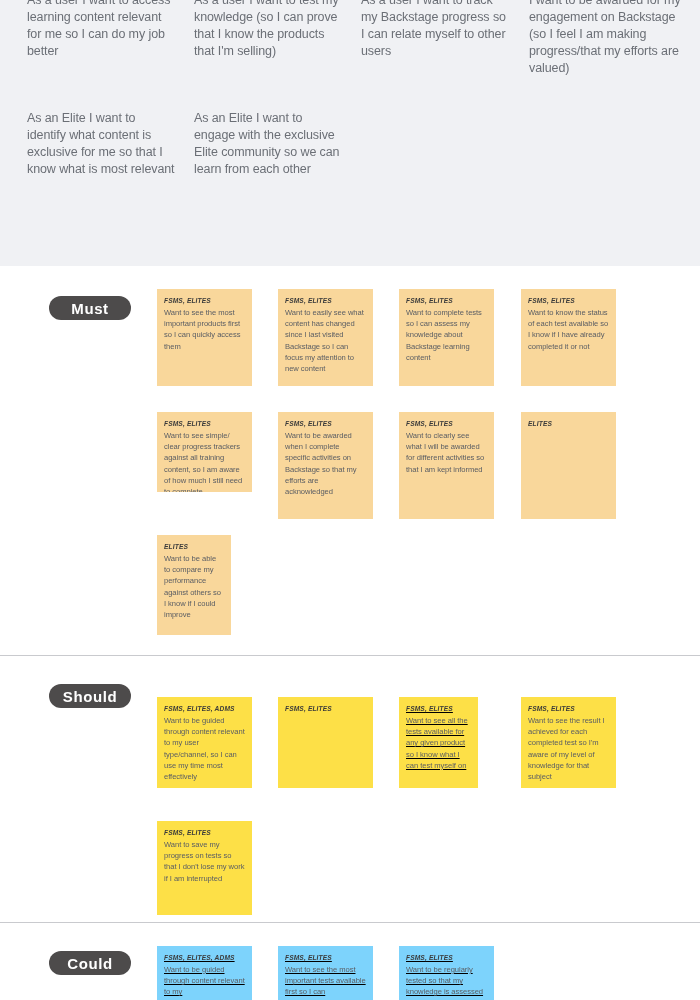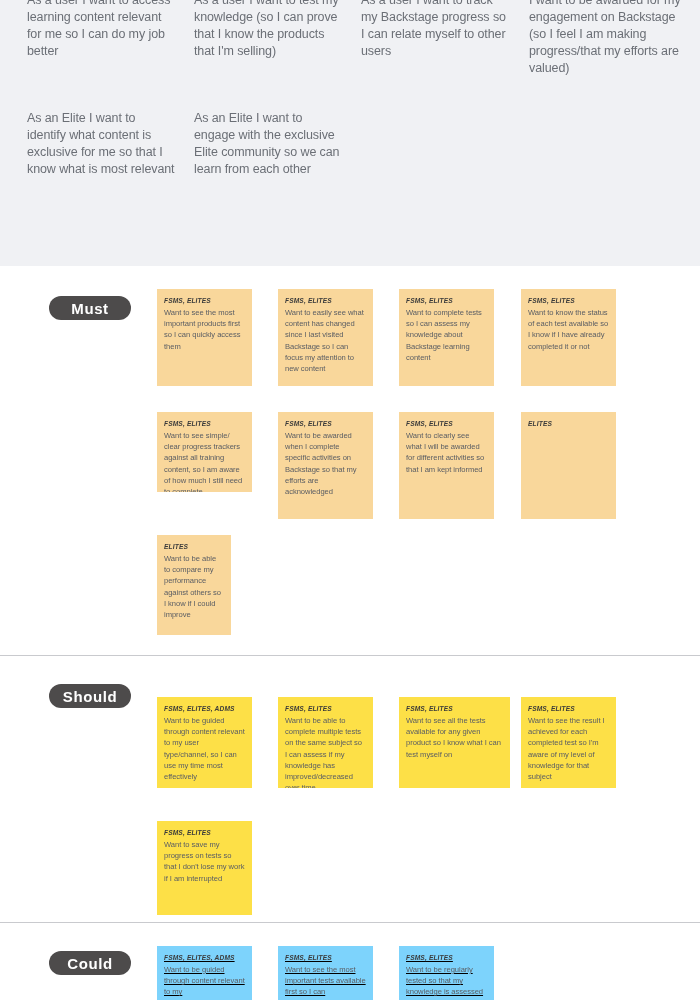--- a/index.html
+++ b/index.html
@@ -167,23 +167,22 @@
         <div class="card-body">Want to be able to compare my performance against others so I know if I could improve</div>
       </div>
       <div class="divider" style="top: 655px;"></div>
       <div class="pill" style="left: 49px; top: 684px;">Should</div>
       <div class="card should" style="left: 157px; top: 679px; width: 95px; height: 91px;">
         <div class="card-tags">FSMS, ELITES, ADMS</div>
         <div class="card-body">Want to be guided through content relevant to my user type/channel, so I can use my time most effectively</div>
       </div>
       <div class="card should" style="left: 278px; top: 679px; width: 95px; height: 91px;">
         <div class="card-tags">FSMS, ELITES</div>
-        <div class="card-body">Want to be able to complete multiple tests on the same subject so I can assess if my knowledge has improved/decreased over time</div>
-      </div>
-      <div class="card should" style="left: 399px; top: 679px; width: 111px; height: 91px;">
+      </div>
+      <div class="card should" style="left: 399px; top: 679px; width: 79px; height: 91px; text-decoration: underline;">
         <div class="card-tags">FSMS, ELITES</div>
         <div class="card-body">Want to see all the tests available for any given product so I know what I can test myself on</div>
       </div>
       <div class="card should" style="left: 521px; top: 679px; width: 95px; height: 91px;">
         <div class="card-tags">FSMS, ELITES</div>
         <div class="card-body">Want to see the result I achieved for each completed test so I'm aware of my level of knowledge for that subject</div>
       </div>
       <div class="card should" style="left: 157px; top: 803px; width: 95px; height: 94px;">
         <div class="card-tags">FSMS, ELITES</div>
         <div class="card-body">Want to save my progress on tests so that I don't lose my work if I am interrupted</div>

